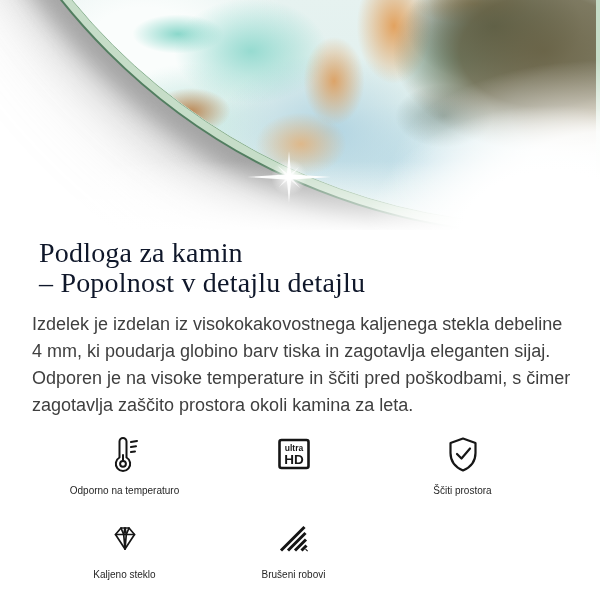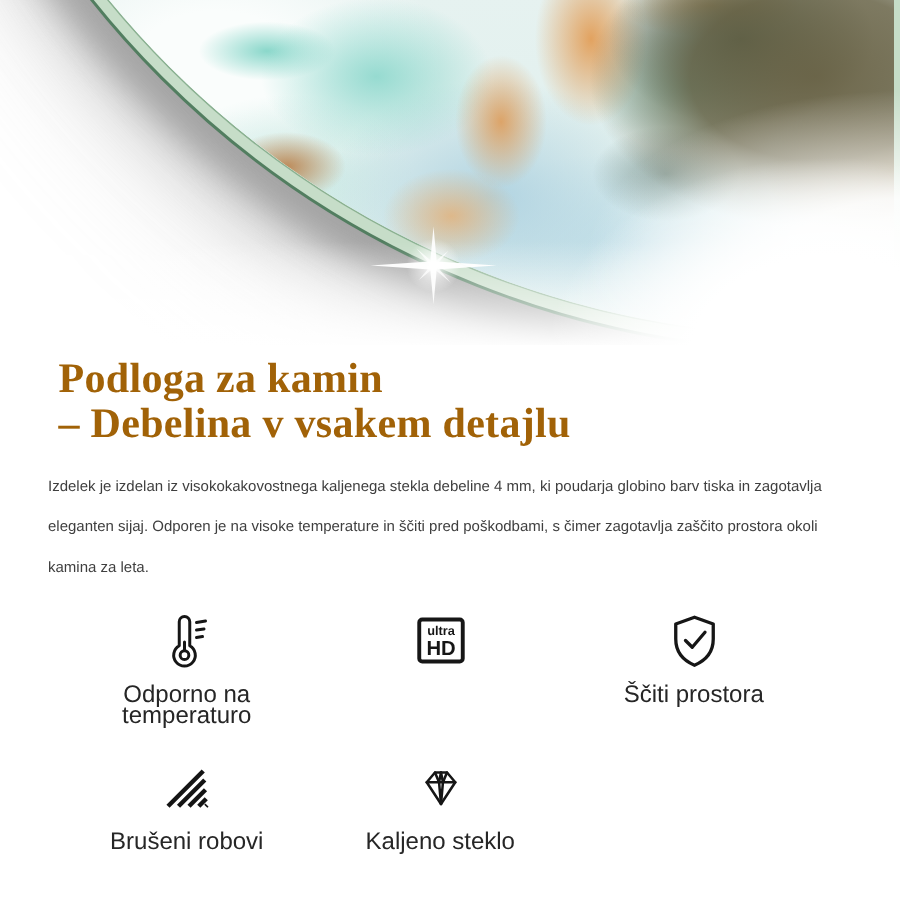--- a/index.html
+++ b/index.html
@@ -37,31 +37,31 @@
       linear-gradient(#e6f2f0,#dceeec);}
   .hero-fade{position:absolute;inset:0;pointer-events:none;
     background:
       radial-gradient(260px 180px at 92% 102%, #fff 35%, rgba(255,255,255,0) 72%),
       radial-gradient(300px 160px at 100% 75%, rgba(255,255,255,.9) 25%, rgba(255,255,255,0) 70%),
       linear-gradient(to bottom, rgba(255,255,255,0) 70%, rgba(255,255,255,.6) 90%, rgba(255,255,255,.95) 100%);}
   .sparkle{position:absolute;left:244px;top:142px;pointer-events:none;}
 
   
   .content{padding:0 28px 0 32px;}
-  h1{margin:8px 0 0 7px;font-family:"Liberation Serif",serif;font-weight:700;
-     font-size:28px;line-height:30px;color:#a16207;letter-spacing:.2px;}
+  h1{margin:8px 0 0 7px;font-family:"Liberation Serif",serif;font-weight:400;
+     font-size:28px;line-height:30px;color:#0f172a;letter-spacing:.2px;}
   h1 span{display:block;}
-  .desc{margin:13px 0 0 0;max-width:548px;font-size:10px;line-height:27px;color:#3f3f3f;}
+  .desc{margin:13px 0 0 0;max-width:548px;font-size:18px;line-height:27px;color:#3f3f3f;}
 
   
   .features{margin:13px 0 0 8px;width:507px;display:grid;
             grid-template-columns:repeat(3,169px);row-gap:18px;}
   .feature{display:flex;flex-direction:column;align-items:center;}
   .icon-box{height:44px;display:flex;align-items:center;justify-content:center;}
-  .feature-label{margin-top:8px;font-size:16px;line-height:14px;color:#262626;text-align:center;}
+  .feature-label{margin-top:8px;font-size:10px;line-height:14px;color:#262626;text-align:center;}
   svg.fi{display:block;}
 </style>
 </head>
 <body>
 
 <div class="page">
 
   <div class="hero">
     <div class="glass-rim">
       <div class="glass-art">
@@ -84,21 +84,21 @@
         <polygon points="45,21 46.4,35 45,49 43.6,35" fill="#ffffff"></polygon>
       </g>
       <circle cx="45" cy="35" r="3.2" fill="#ffffff"></circle>
     </svg>
   </div>
 
   <div class="content">
 
     <h1>
       <span>Podloga za kamin</span>
-      <span>– Debelina v vsakem detajlu</span>
+      <span>– Popolnost v detajlu detajlu</span>
     </h1>
 
     <p class="desc">Izdelek je izdelan iz visokokakovostnega kaljenega stekla debeline 4 mm, ki poudarja globino barv tiska in zagotavlja eleganten sijaj. Odporen je na visoke temperature in ščiti pred poškodbami, s čimer zagotavlja zaščito prostora okoli kamina za leta.</p>
 
     <div class="features">
 
       <div class="feature">
         <div class="icon-box">
           <svg class="fi" width="40" height="40" viewBox="0 0 40 40" fill="none" stroke="#161616" stroke-width="2" stroke-linecap="round" stroke-linejoin="round">
             <path d="M14.5 23.5 V7.5 a3.5 3.5 0 0 1 7 0 V23.5 a7.2 7.2 0 1 1 -7 0 Z"></path>
@@ -127,41 +127,41 @@
           <svg class="fi" width="38" height="38" viewBox="0 0 38 38" fill="none" stroke="#161616" stroke-width="2.2" stroke-linecap="round" stroke-linejoin="round">
             <path d="M19 3.5 L31.5 8 V18 C31.5 27 26 32.5 19 35.5 C12 32.5 6.5 27 6.5 18 V8 Z"></path>
             <path d="M13 19 L17.5 23.5 L26 13.5"></path>
           </svg>
         </div>
         <div class="feature-label">Ščiti prostora</div>
       </div>
 
       <div class="feature">
         <div class="icon-box">
-          <svg class="fi" width="32" height="32" viewBox="0 0 32 32" stroke="#141414" stroke-width="3" stroke-linecap="butt">
-            <line x1="3" y1="28.5" x2="26.5" y2="5"></line>
-            <line x1="10" y1="28.5" x2="27.5" y2="11"></line>
-            <line x1="17" y1="28.5" x2="28" y2="17.5"></line>
-            <line x1="23.5" y1="28.5" x2="28.5" y2="23.5"></line>
-            <line x1="28.2" y1="28.5" x2="29" y2="27.7"></line>
-          </svg>
-        </div>
-        <div class="feature-label">Brušeni robovi</div>
-      </div>
-
-      <div class="feature">
-        <div class="icon-box">
           <svg class="fi" width="30" height="30" viewBox="0 0 30 30" fill="none" stroke="#161616" stroke-width="1.7" stroke-linecap="round" stroke-linejoin="round">
             <path d="M5.5 11.5 L11 5 H19 L24.5 11.5 L15 26 Z"></path>
             <path d="M5.5 11.5 H24.5"></path>
             <path d="M11 5 L13.7 11.5 L15 26"></path>
             <path d="M19 5 L16.3 11.5 L15 26"></path>
             <path d="M15 5 L13.7 11.5"></path>
             <path d="M15 5 L16.3 11.5"></path>
           </svg>
         </div>
         <div class="feature-label">Kaljeno steklo</div>
       </div>
 
+      <div class="feature">
+        <div class="icon-box">
+          <svg class="fi" width="32" height="32" viewBox="0 0 32 32" stroke="#141414" stroke-width="3" stroke-linecap="butt">
+            <line x1="3" y1="28.5" x2="26.5" y2="5"></line>
+            <line x1="10" y1="28.5" x2="27.5" y2="11"></line>
+            <line x1="17" y1="28.5" x2="28" y2="17.5"></line>
+            <line x1="23.5" y1="28.5" x2="28.5" y2="23.5"></line>
+            <line x1="28.2" y1="28.5" x2="29" y2="27.7"></line>
+          </svg>
+        </div>
+        <div class="feature-label">Brušeni robovi</div>
+      </div>
+
 
     </div>
   </div>
 </div>
 
 </body></html>

